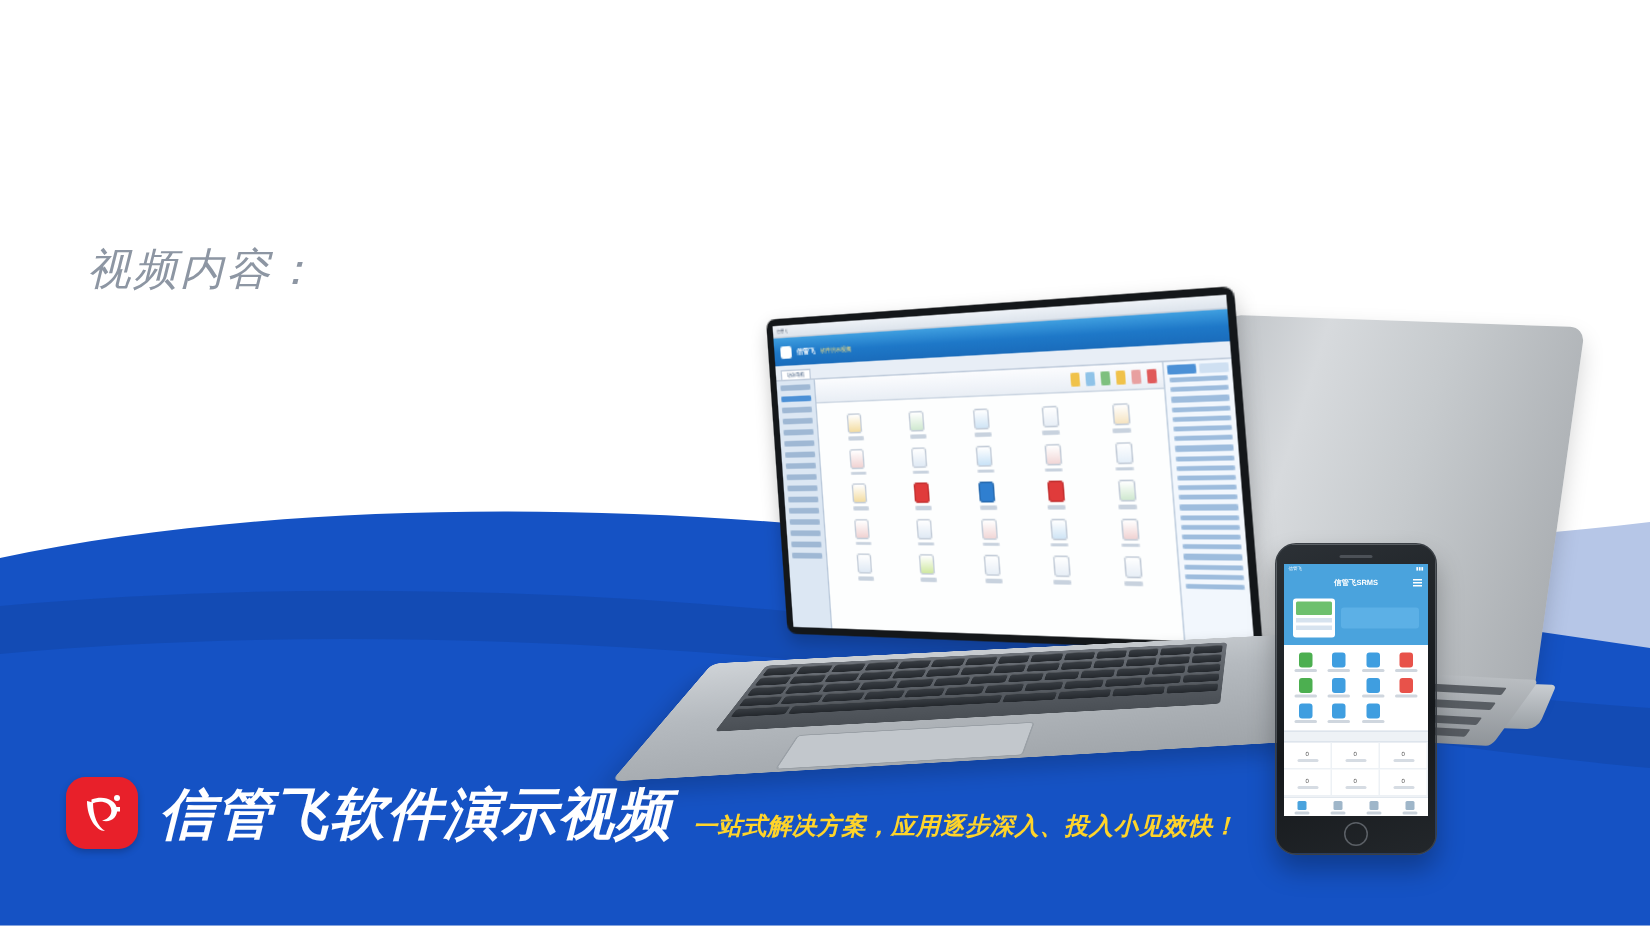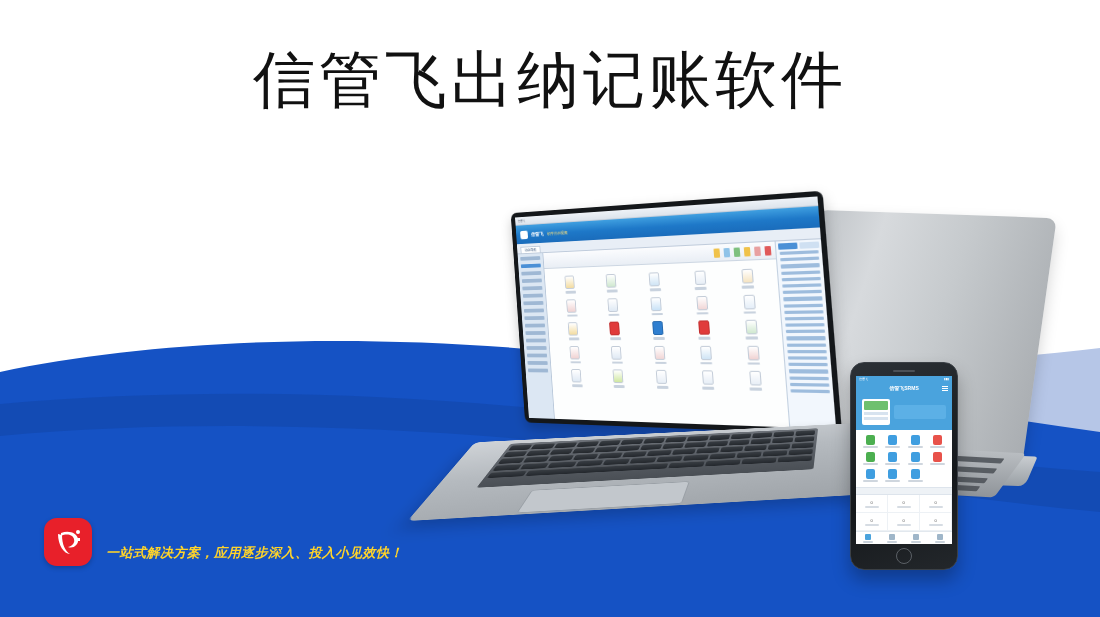--- a/index.html
+++ b/index.html
@@ -155,40 +155,40 @@
     width:48px;height:48px;border-radius:13px;background:#e8202a;position:relative;flex:none;
     box-shadow:0 2px 5px rgba(0,0,0,.22);
   }
   .brand-logo svg{position:absolute;left:0;top:0;}
   .brand-name{
     font-size:37px;font-weight:bold;color:#ffffff;font-style:italic;letter-spacing:1px;
     white-space:nowrap;line-height:1;
     font-family:"Liberation Sans","DejaVu Sans",sans-serif;
   }
   .brand-tag{
-    font-size:13px;color:#ffd42a;font-weight:bold;font-style:italic;white-space:nowrap;
+    font-size:16px;color:#ffd42a;font-weight:bold;font-style:italic;white-space:nowrap;
     align-self:flex-end;margin-bottom:4px;letter-spacing:.5px;
     font-family:"Liberation Sans","DejaVu Sans",sans-serif;
   }
 </style>
 </head>
 <body>
 
 <div class="stage">
 
   <svg class="wave-svg" viewBox="0 0 1100 617" preserveAspectRatio="none">
     <path d="M0,372 C160,338 380,330 620,358 C800,379 960,404 1100,424 L1100,617 L0,617 Z" fill="#1552c4"></path>
     <path d="M600,352 C760,360 900,372 1100,348 L1100,432 C950,410 790,386 640,366 Z" fill="#b6c6e7"></path>
     <path d="M0,404 C200,386 420,392 640,420 C820,443 960,462 1100,472 L1100,617 L0,617 Z" fill="#1345a8" opacity="0.55"></path>
     <path d="M0,436 C240,414 520,430 780,470 C900,488 1010,504 1100,512 L1100,617 L0,617 Z" fill="#1552c4"></path>
   </svg>
 
-  <div class="title">信管飞出纳记账软件</div>
 
   <div class="subtitle-wrap">
+    <div class="sub-line1">视频内容：</div>
   </div>
 
   <div class="devices">
 
     <div class="laptop-back"></div>
     <div class="laptop-back-keys">
       <i style="left:8px;top:6px;width:180px;"></i>
       <i style="left:12px;top:16px;width:176px;"></i>
       <i style="left:16px;top:26px;width:170px;"></i>
       <i style="left:20px;top:34px;width:164px;"></i>
@@ -581,16 +581,17 @@
 
   <div class="brand-row">
     <div class="brand-logo">
       <svg width="48" height="48" viewBox="0 0 48 48">
         <path d="M14 16 C14 27, 20 36, 26 36 C21 33, 18 26, 18 17 Z" fill="#ffffff"></path>
         <path d="M17 15 C25 12, 33 15, 34 21 C35 27, 29 31, 24 29 C29 28, 31 24, 30 21 C29 17, 23 15, 17 18 Z" fill="#ffffff"></path>
         <path d="M30 20 L36 20 L36 23 L31 23 Z" fill="#ffffff"></path>
         <circle cx="34" cy="14" r="2" fill="#ffffff"></circle>
       </svg>
     </div>
+    <div class="brand-name">信管飞软件演示视频</div>
     <div class="brand-tag">一站式解决方案，应用逐步深入、投入小见效快！</div>
   </div>
 
 </div>
 
 </body></html>

